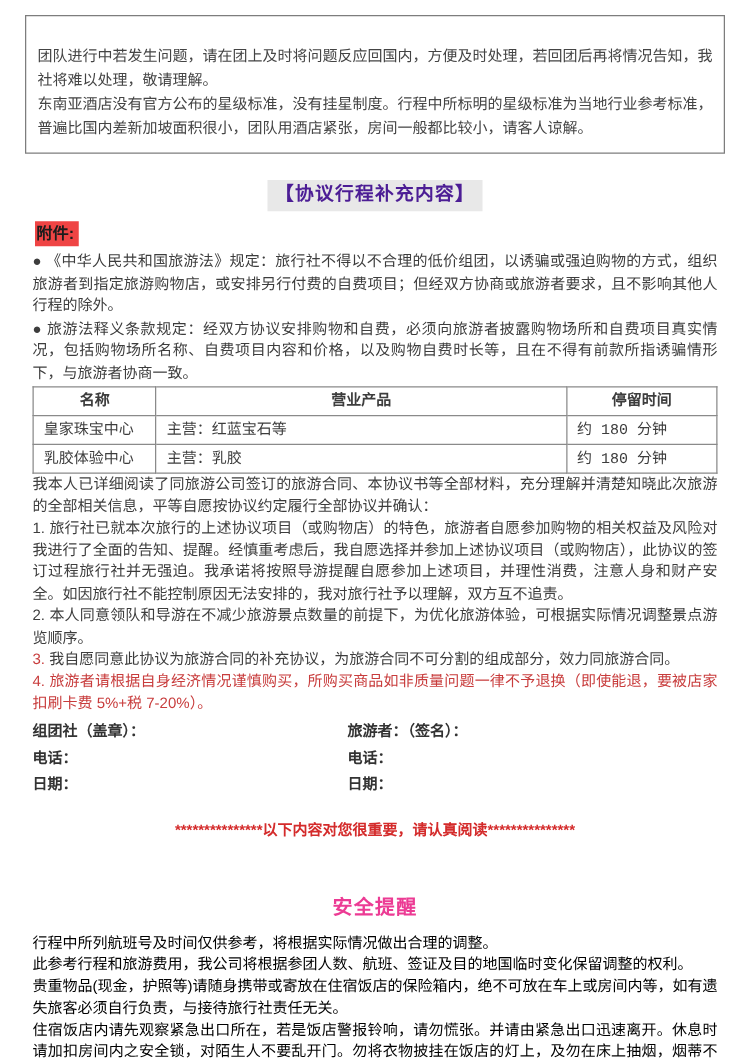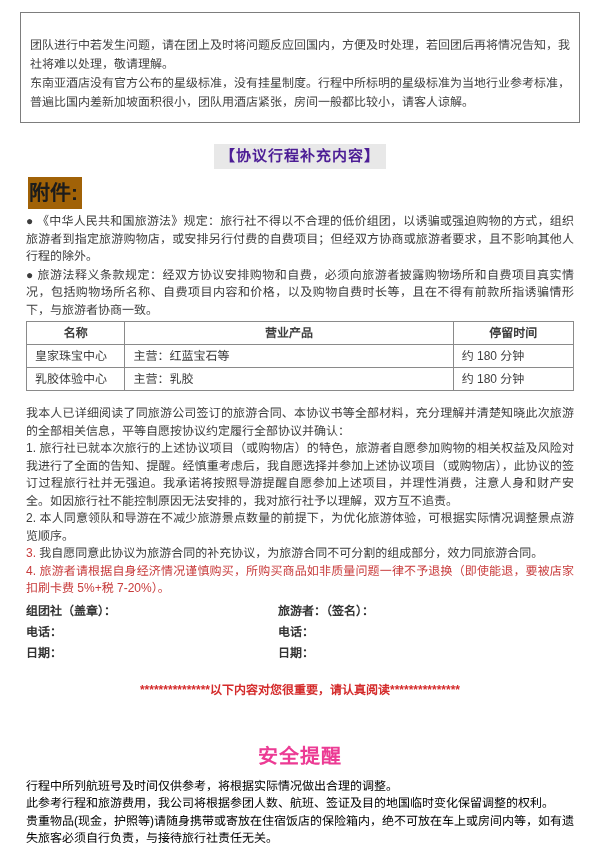--- a/index.html
+++ b/index.html
@@ -35,40 +35,41 @@
     color: #4c1d95;
     background: #e8e8e8;
     padding: 1px 6px;
     letter-spacing: 1px;
   }
 
   
   .attachment-row { margin: 8px 28px 4px 28px; }
   .attachment-label {
     display: inline-block;
-    font-size: 21px;
+    font-size: 13px;
     font-weight: bold;
     color: #1c1c1c;
-    background: #a16207;
+    background: #ef4444;
     padding: 0 4px 1px 1px;
   }
 
   .content { margin: 0 26px; }
   .content p.body-p {
     text-align: justify;
     line-height: 17.5px;
     margin: 0;
   }
   .bullet-p { margin-top: 1px !important; }
 
   
   table.shop-table {
     width: 100%;
     border-collapse: collapse;
-    margin: 2px 0 14px 0;
+    margin: 2px 0 0 0;
+    font-family: Liberation Mono, monospace;
   }
   .shop-table th, .shop-table td {
     border: 1px solid #8a8a8a;
     font-size: 12px;
     padding: 2px 8px;
     height: 21px;
     color: #3d3d3d;
   }
   .shop-table th { font-weight: bold; text-align: center; }
   .shop-table td { text-align: left; }
@@ -96,21 +97,21 @@
     margin-top: 17px;
     text-align: center;
     color: #d42b2b;
     font-weight: bold;
     font-size: 12px;
   }
 
   
   .safety-title-row { text-align: center; margin-top: 42px; }
   .safety-title {
-    font-size: 20px;
+    font-size: 16px;
     font-weight: bold;
     color: #ec3b94;
     letter-spacing: 1px;
   }
   .safety-body { margin: 7px 26px 0 26px; }
   .safety-body p {
     text-align: justify;
     line-height: 17.6px;
     color: #000000;
   }

